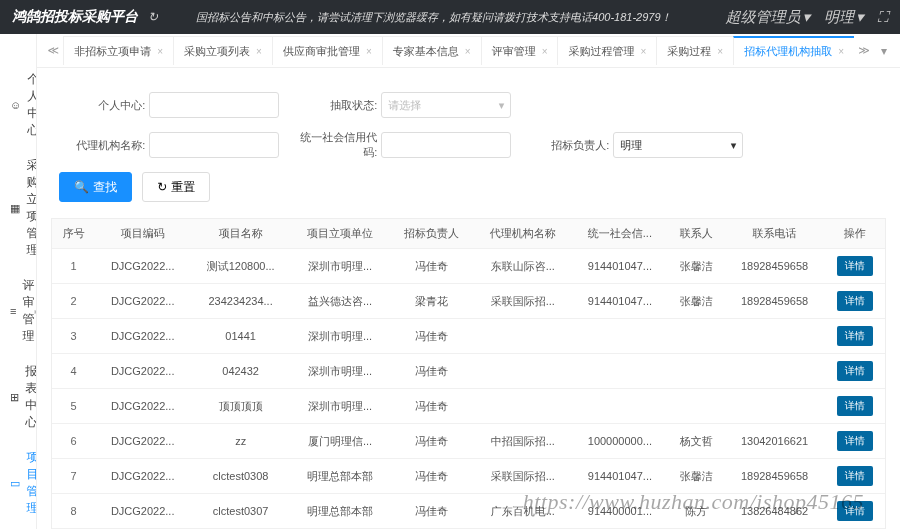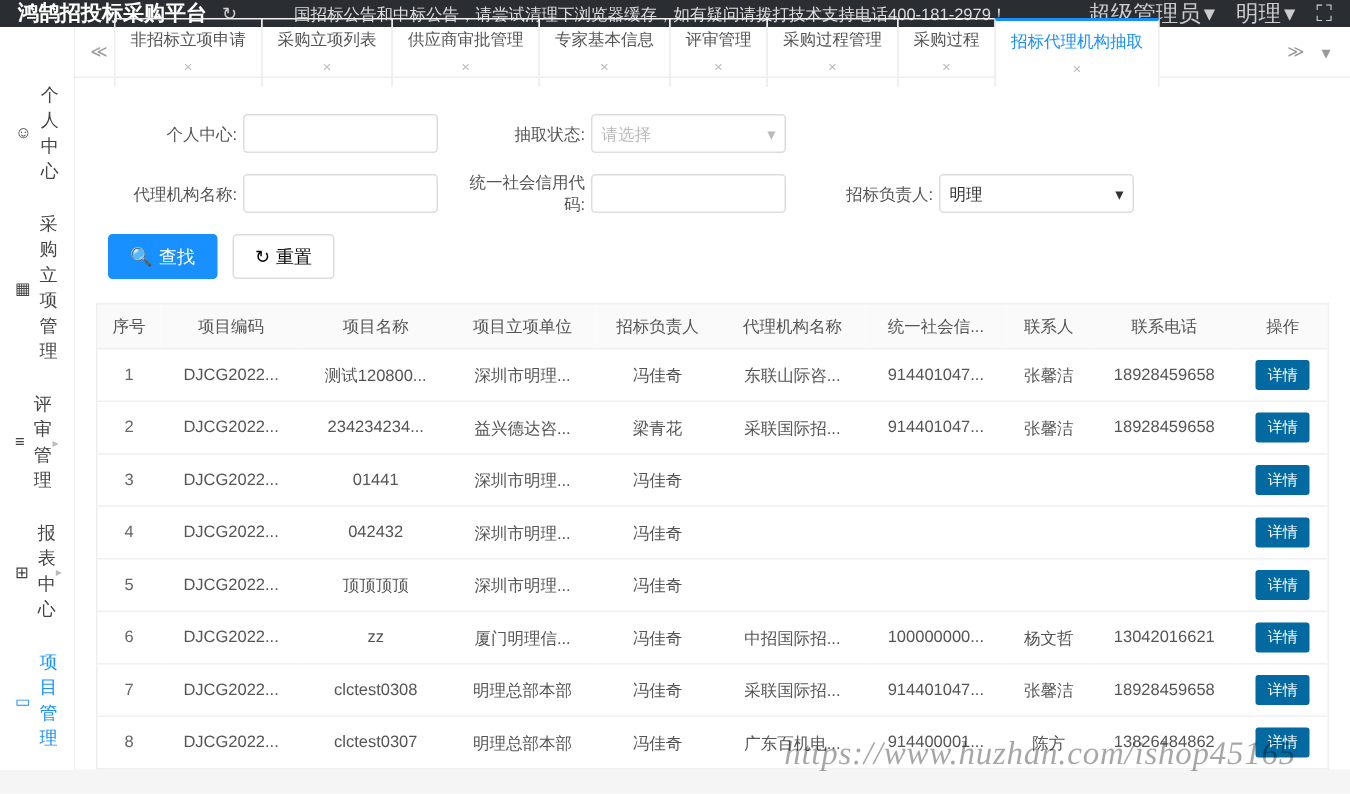--- a/index.html
+++ b/index.html
@@ -1,18 +1,18 @@
 <!DOCTYPE html>
 <html><head>
   <meta charset="utf-8">
   <style>
     * { margin: 0; padding: 0; box-sizing: border-box; font-family: "Microsoft YaHei", Arial, sans-serif; }
     body { background: #f5f5f5; font-size: 12px; color: #333; width: 900px; height: 529px; overflow: hidden; position: relative; }
     
-    .topbar { height: 18px; background: #2a2e33; color: #ccc; display: flex; align-items: center; padding: 0 12px; font-size: 12px; }
+    .topbar { height: 34px; background: #2a2e33; color: #ccc; display: flex; align-items: center; padding: 0 12px; font-size: 12px; font-style: italic; }
     .topbar-title { font-weight: bold; font-size: 14px; color: #fff; margin-right: 10px; }
     .topbar-refresh { margin-right: 14px; cursor: pointer; }
     .topbar-notice { flex: 1; overflow: hidden; white-space: nowrap; font-size: 11px; color: #ddd; padding-left: 24px; }
     .topbar-user { display: flex; align-items: center; gap: 14px; }
     .topbar-user span { cursor: pointer; font-size: 15px; }
     .chev-down { font-size: 8px; margin-left: 2px; }
     
     .layout { display: flex; height: calc(529px - 34px); }
     
     .sidebar { width: 133px; background: #fff; border-right: 1px solid #eee; overflow-y: auto; font-size: 12px; position: relative; }
@@ -22,21 +22,21 @@
     .menu-item .mi-icon { width: 16px; display: inline-block; text-align: center; margin-right: 6px; font-size: 11px; }
     .menu-item .mi-arrow { margin-left: auto; font-size: 8px; color: #bbb; }
     .submenu { padding: 0 0 4px 0; }
     .submenu .sub-item { padding: 7px 10px 7px 28px; color: #555; cursor: pointer; font-size: 11px; }
     
     .main { flex: 1; display: flex; flex-direction: column; background: #fff; }
     
     .tabs { height: 34px; display: flex; align-items: center; border-bottom: 1px solid #eee; padding: 0 6px; position: relative; }
     .tabs-scroll-left, .tabs-scroll-right { width: 20px; text-align: center; color: #999; cursor: pointer; font-size: 11px; }
     .tabs-inner { flex: 1; display: flex; gap: 0; overflow: hidden; }
-    .tab { padding: 6px 10px; border: 1px solid #eee; border-bottom: none; margin-right: -1px; font-size: 11px; color: #555; cursor: pointer; display: flex; align-items: center; gap: 6px; white-space: nowrap; flex-direction: column; }
+    .tab { padding: 6px 10px; border: 1px solid #eee; border-bottom: none; margin-right: -1px; font-size: 11px; color: #555; cursor: pointer; display: flex; align-items: center; gap: 6px; white-space: nowrap; }
     .tab.active { border-top: 2px solid #1890ff; color: #1890ff; background: #fff; }
     .tab .tab-close { color: #bbb; font-size: 10px; }
     .tabs-menu { width: 20px; text-align: center; color: #999; cursor: pointer; }
     
     .content { flex: 1; padding: 14px 14px 0 14px; overflow: auto; }
     
     .search-form { background: #fff; padding: 10px 8px; }
     .form-row { display: flex; gap: 12px; margin-bottom: 12px; align-items: center; }
     .form-item { display: flex; align-items: center; gap: 4px; width: 220px; }
     .form-item label { width: 86px; text-align: right; font-size: 11px; color: #555; }

